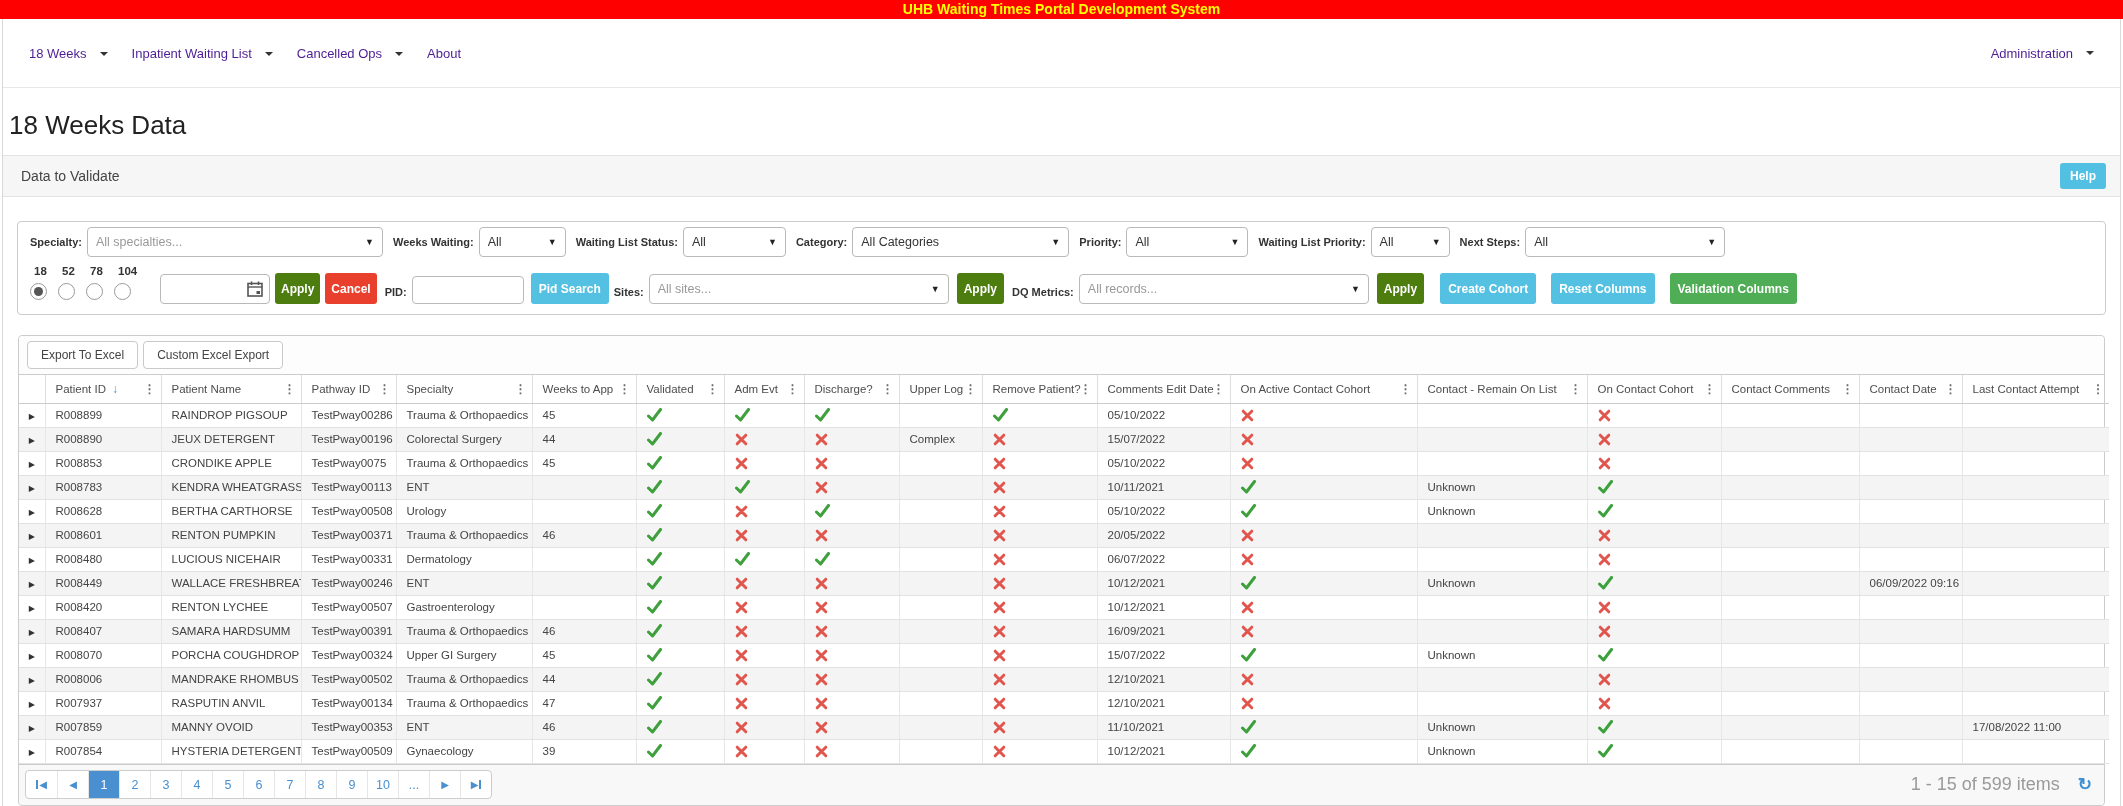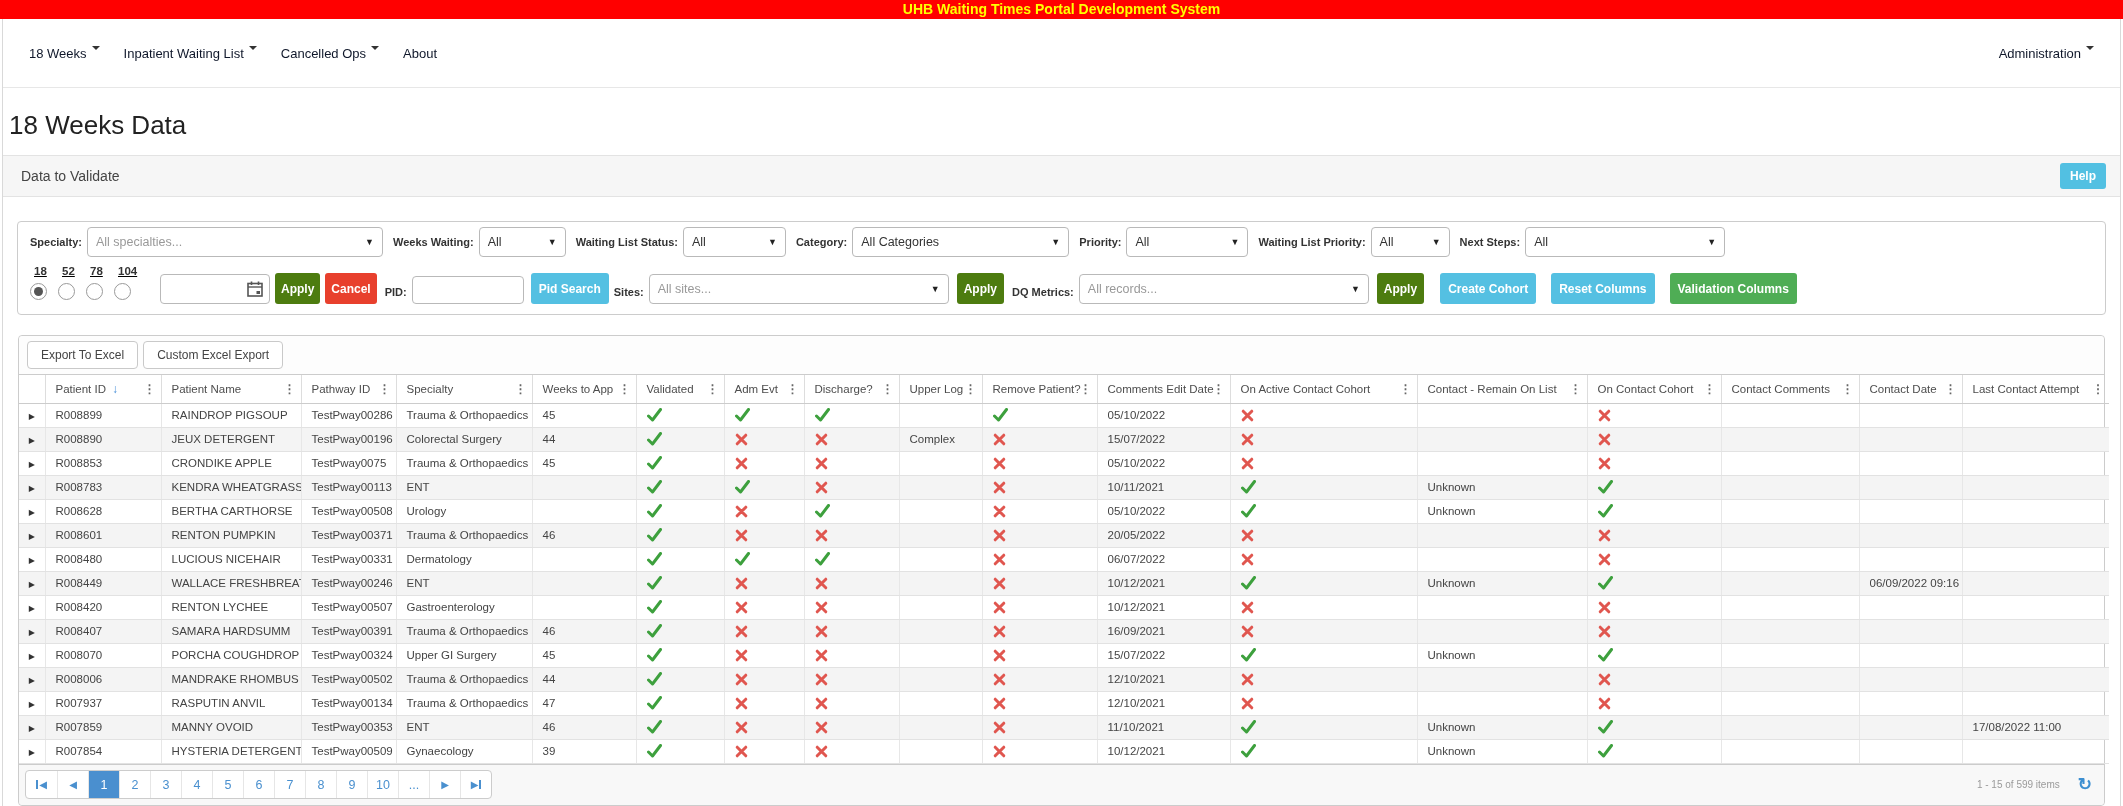--- a/index.html
+++ b/index.html
@@ -7,22 +7,22 @@
   font-family:"Liberation Sans", sans-serif; }
 .banner { height:19px; background:#f00; color:#ff0; font-weight:bold;
   font-size:14px; text-align:center; line-height:19px; }
 .shell { height:787px; margin:0 2px; border-left:1px solid #d9d9d9;
   border-right:1px solid #d9d9d9; background:#fff; }
 
 .navbar { height:69px; display:flex; align-items:center; padding:0 14px;
   border-bottom:1px solid #e7e7e7; background:#fff; }
 .brand { display:flex; align-items:center; gap:7px; margin-right:10px; }
 .brand-text { font-size:15px; font-weight:bold; color:#5b2e91; }
-.nav-link { font-size:13px; color:#0f172a; padding:0 12px; cursor:pointer;
-  display:inline-flex; gap:5px; }
+.nav-link { font-size:13px; color:#4c1d95; padding:0 12px; cursor:pointer;
+  display:inline-flex; align-items:center; gap:13px; }
 .caret { width:0; height:0; border-left:4px solid transparent;
   border-right:4px solid transparent; border-top:4px solid #333; display:inline-block; }
 .nav-right { margin-left:auto; }
 
 .page-title { font-size:26px; color:#222; padding:22px 0 14px 6px; font-weight:normal; }
 .section-bar { height:42px; background:#f6f6f6; border-top:1px solid #e3e3e3;
   border-bottom:1px solid #e3e3e3; display:flex; align-items:center; padding:0 14px 0 18px; }
 .section-title { font-size:14px; color:#444; }
 .btn { border:none; border-radius:3px; color:#fff; font-weight:bold;
   font-size:12px; font-family:inherit; cursor:pointer; }
@@ -32,21 +32,21 @@
   padding:5px 12px 10px; }
 .frow1 { display:flex; align-items:center; }
 .fgroup { display:flex; align-items:center; margin-right:10px; }
 .flabel { font-size:11px; font-weight:bold; color:#333; margin-right:5px; white-space:nowrap; }
 .fselect { height:30px; border:1px solid #b9b9b9; border-radius:4px; background:#fff;
   display:flex; align-items:center; padding:0 8px; font-size:12.5px; color:#333;
   justify-content:space-between; cursor:pointer; }
 .fselect .ph { color:#999; }
 .dn { font-size:9px; color:#222; margin-left:8px; }
 .frow2 { display:flex; align-items:flex-end; margin-top:8px; }
-.radio-block { margin-right:14px;text-decoration:underline; }
+.radio-block { margin-right:14px; }
 .radio-labels { display:flex; font-size:11.5px; font-weight:bold; color:#333; margin:0 0 6px 4px; }
 .radio-labels span { width:28px; }
 .radios { display:flex; }
 .radios .rwrap { width:28px; display:inline-block; }
 .radio { display:inline-block; width:17px; height:17px; border:1px solid #9a9a9a; border-radius:50%;
   background:#fff; position:relative; cursor:pointer; }
 .radio.sel::after { content:""; position:absolute; inset:3px; border-radius:50%; background:#555; }
 .dateinput { width:110px; height:30px; border:1px solid #b9b9b9; border-radius:4px;
   display:flex; align-items:center; justify-content:flex-end; padding:0 6px; margin-right:5px; }
 .btn-apply { background:#4d7c0f; padding:0 6px; height:31px; margin-right:5px; }
@@ -79,21 +79,21 @@
 
 .pager { height:41px; border-top:1px solid #ccc; background:#f8f8f8; display:flex;
   align-items:center; padding:0 12px 0 6px; border-radius:0 0 4px 4px; }
 .pager-group { display:flex; background:#fff; border:1px solid #ccc; border-radius:4px;
   overflow:hidden; height:29px; }
 .pbtn { min-width:31px; padding:0 6px; display:flex; align-items:center; justify-content:center;
   color:#4a90cf; font-size:12.5px; border-left:1px solid #e6e6e6; cursor:pointer; }
 .pbtn:first-child { border-left:none; }
 .pbtn.active { background:#4a8fcf; color:#fff; }
 .pbtn .tri { font-size:10px; }
-.pager-info { margin-left:auto; color:#9a9a9a; font-size:10px; margin-right:18px; }
+.pager-info { margin-left:auto; color:#9a9a9a; font-size:18px; margin-right:18px; }
 .refresh { color:#3d8fd1; font-size:17px; font-weight:bold; cursor:pointer; }
 .calicon { display:inline-block; }
 </style>
 </head>
 <body>
 
 <div class="banner">UHB Waiting Times Portal Development System</div>
 <div class="shell">
   <div class="navbar">
     <div id="nav-items"><span class="nav-link">

